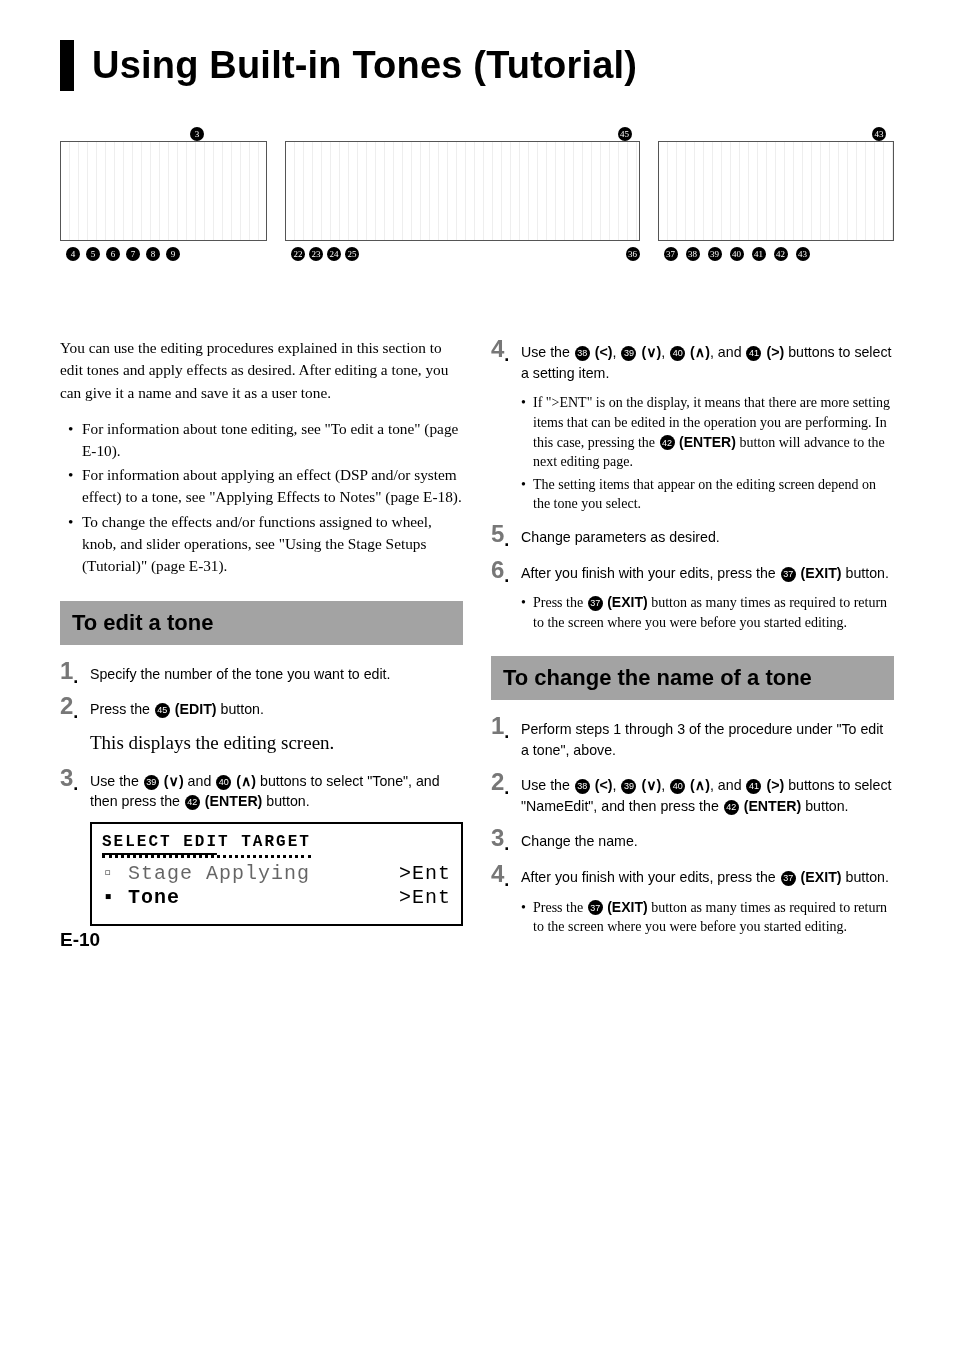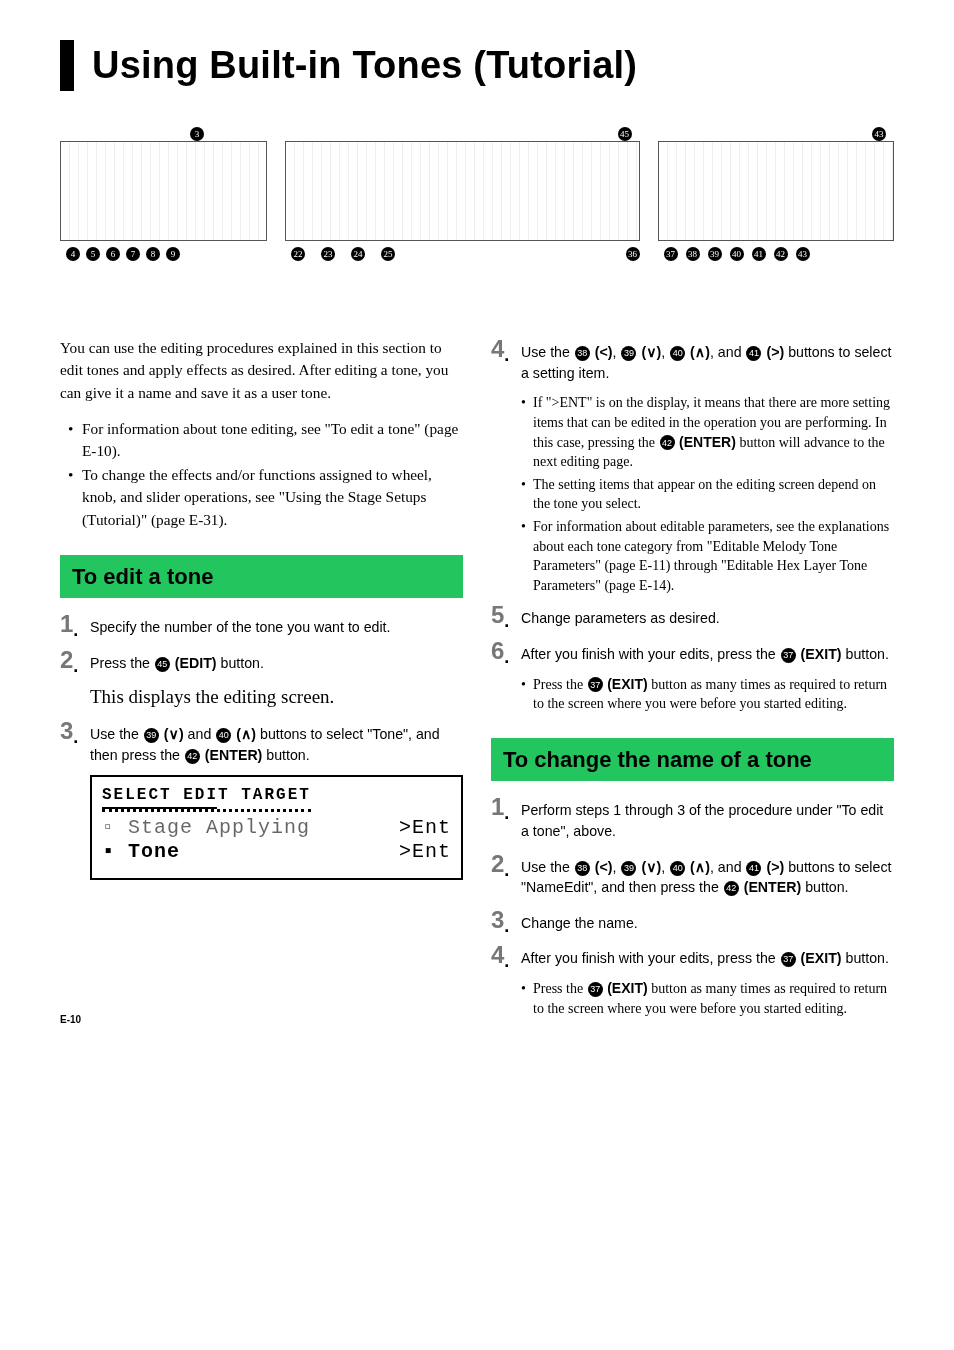--- a/index.html
+++ b/index.html
@@ -68,21 +68,21 @@
     font-size: 15.3px;
     line-height: 1.45;
     margin-bottom: 2px;
   }
   ul.intro-bullets > li::before {
     content: "•";
     position: absolute;
     left: -4px;
   }
   .section-bar {
-    background: #22c55e;
+    background: #a3a3a3;
     font-family: Arial, Helvetica, sans-serif;
     font-weight: bold;
     font-size: 22px;
     padding: 7px 12px;
     margin-top: 24px;
     margin-bottom: 14px;
   }
   .step {
     display: flex;
     gap: 8px;
@@ -168,25 +168,25 @@
     line-height: 1.2;
   }
   .lcd-row .left { opacity: 0.6; }
   .lcd-row.selected .left { opacity: 1; font-weight:bold; }
   .sym {
     font-family: Arial, sans-serif;
     font-weight: bold;
   }
   .footer {
     position: absolute;
-    bottom: 30px;
+    bottom: 22px;
     left: 60px;
     font-family: Arial, sans-serif;
     font-weight: bold;
-    font-size: 10px;
+    font-size: 19px;
   }
 </style>
 </head>
 <body>
 
 <div class="title-wrap">
   <h1 class="title">Using Built-in Tones (Tutorial)</h1>
 </div>
 
 <div class="diagram-area">
@@ -198,21 +198,21 @@
       <span class="callout">5</span>
       <span class="callout">6</span>
       <span class="callout">7</span>
       <span class="callout">8</span>
       <span class="callout">9</span>
     </div>
   </div>
   <div style="position:relative; flex:2.4">
     <div class="panel-box"></div>
     <span class="callout" style="position:absolute;top:-14px;right:8px">45</span>
-    <div style="display:flex;gap:16px;margin-top:6px;padding-left:6px">
+    <div style="display:flex;gap:4px;margin-top:6px;padding-left:6px">
       <span class="callout">22</span>
       <span class="callout">23</span>
       <span class="callout">24</span>
       <span class="callout">25</span>
       <span style="flex:1"></span>
       <span class="callout">36</span>
     </div>
   </div>
   <div style="position:relative; flex:1.6">
     <div class="panel-box"></div>
@@ -228,20 +228,21 @@
     </div>
   </div>
 </div>
 
 <div class="columns">
 
   <div class="col">
     <p class="intro">You can use the editing procedures explained in this section to edit tones and apply effects as desired. After editing a tone, you can give it a name and save it as a user tone.</p>
     <ul class="intro-bullets">
       <li>For information about tone editing, see "To edit a tone" (page E-10).</li>
+      <li>For information about applying an effect (DSP and/or system effect) to a tone, see "Applying Effects to Notes" (page E-18).</li>
       <li>To change the effects and/or functions assigned to wheel, knob, and slider operations, see "Using the Stage Setups (Tutorial)" (page E-31).</li>
     </ul>
 
     <div class="section-bar">To edit a tone</div>
 
     <div class="step">
       <div class="step-num">1<span class="step-dot">.</span></div>
       <div class="step-body">Specify the number of the tone you want to edit.</div>
     </div>
 
@@ -288,21 +289,20 @@
         <span class="bold">(</span><span class="sym">∨</span><span class="bold">)</span><span>, </span><span class="circled">40</span>
         <span class="bold">(</span><span class="sym">∧</span><span class="bold">)</span><span>, and </span><span class="circled">41</span>
         <span class="bold">(</span><span class="sym">&gt;</span><span class="bold">)</span><span> buttons to select a setting item.</span>
       </div>
     </div>
     <ul class="sub-bullets">
       <li>
         If "&gt;ENT" is on the display, it means that there are more setting items that can be edited in the operation you are performing. In this case, pressing the <span class="circled">42</span> <span class="bold">(ENTER)</span> button will advance to the next editing page.
       </li>
       <li>The setting items that appear on the editing screen depend on the tone you select.</li>
-      <li>For information about editable parameters, see the explanations about each tone category from "Editable Melody Tone Parameters" (page E-11) through "Editable Hex Layer Tone Parameters" (page E-14).</li>
     </ul>
 
     <div class="step">
       <div class="step-num">5<span class="step-dot">.</span></div>
       <div class="step-body">Change parameters as desired.</div>
     </div>
 
     <div class="step">
       <div class="step-num">6<span class="step-dot">.</span></div>
       <div class="step-body">

